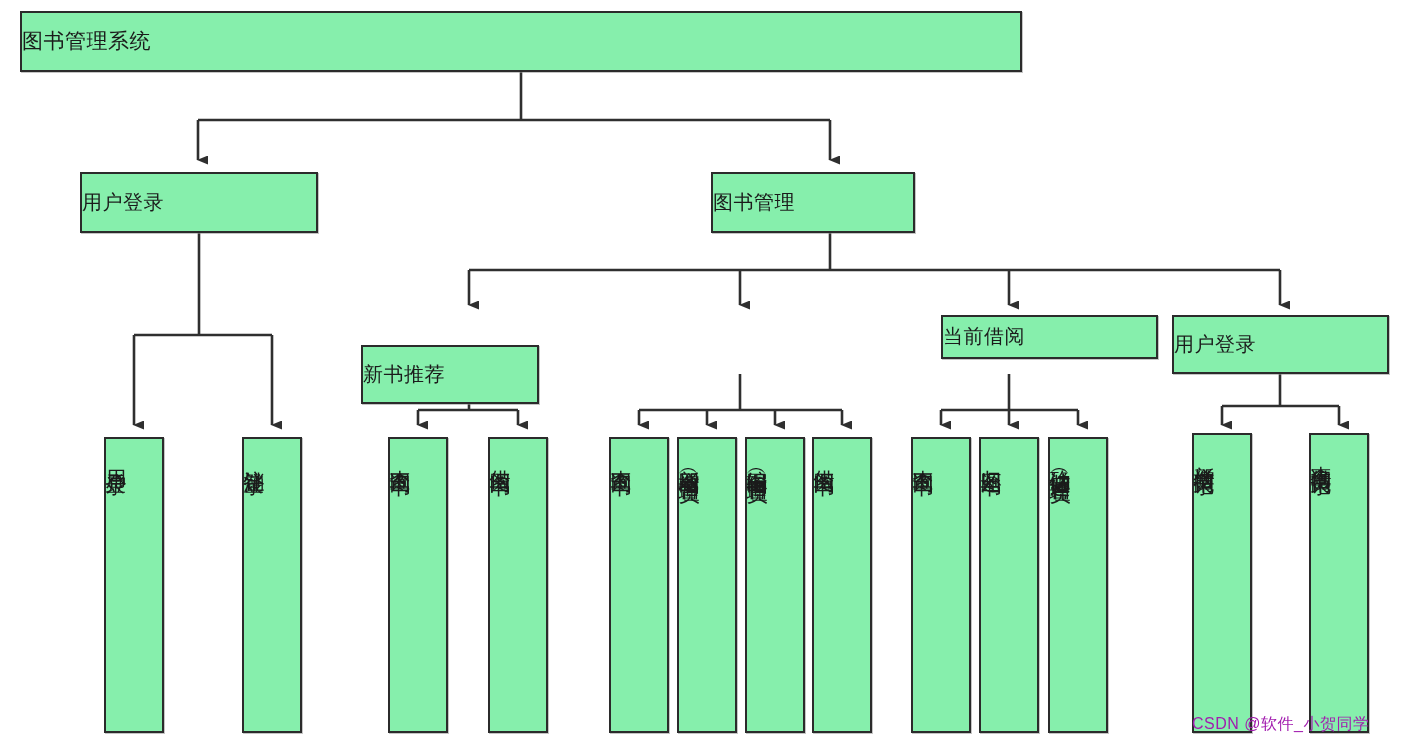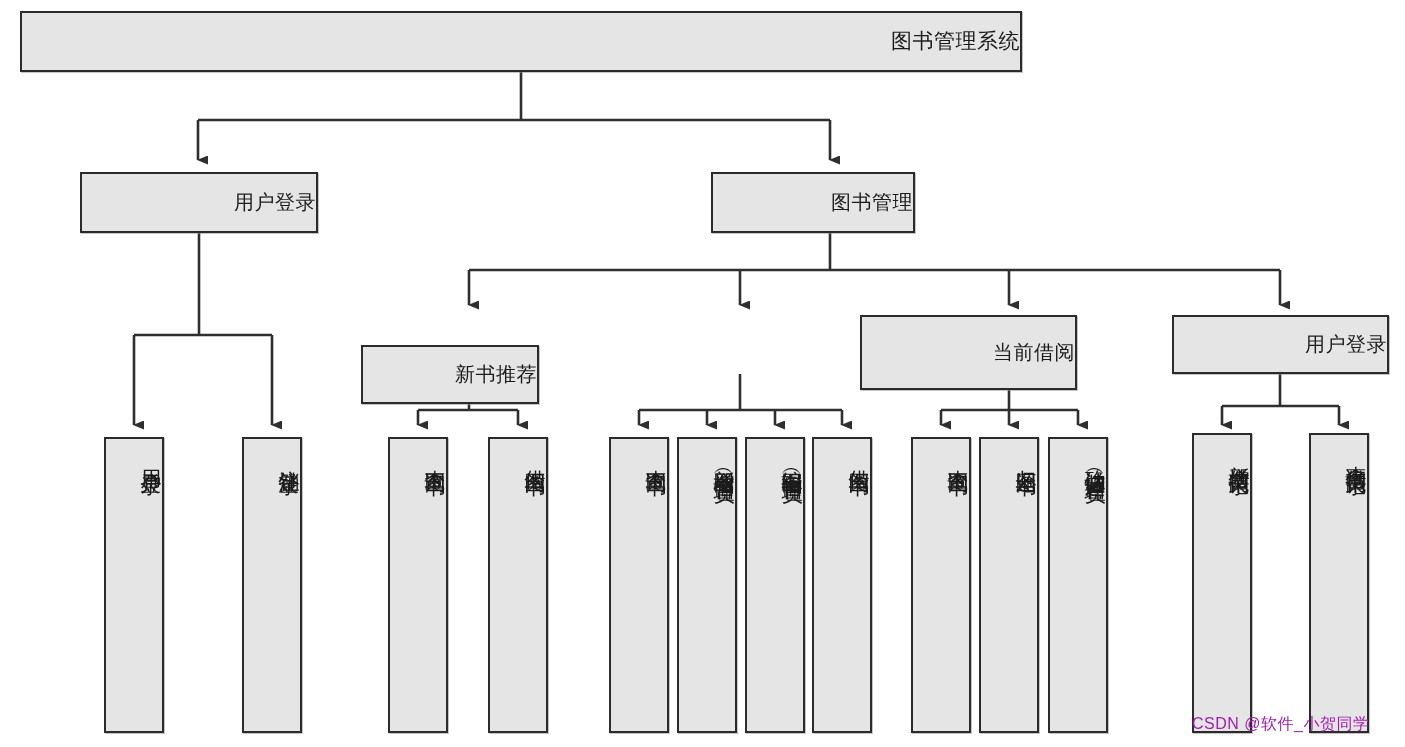--- a/index.html
+++ b/index.html
@@ -21,26 +21,26 @@
   #edges-layer {
     position: absolute;
     left: 0;
     top: 0;
     width: 1405px;
     height: 747px;
   }
   .node {
     position: absolute;
     box-sizing: border-box;
-    background: #e5e5e5;
+    background: #86efac;
     border: 2px solid #2b2b2b;
     box-shadow: 1px 1px 0 0 rgba(150,150,150,0.55);
     display: flex;
     align-items: center;
-    justify-content: flex-end;
+    justify-content: flex-start;
     z-index: 2;
   }
   .node-label {
     color: #1b1b1b;
     line-height: 1.18;
     letter-spacing: 0.5px;
     white-space: pre;
     text-align: center;
   }
   .node-root .node-label {
@@ -140,21 +140,21 @@
 
   <div class="node node-l2" style="left:711px; top:172px; width:204px; height:61px;">
     <span class="node-label">图书管理</span>
   </div>
 
   <div class="node node-l3" style="left:361px; top:317px; width:178px; height:59px;margin-top:28px;">
     <span class="node-label">新书推荐</span>
   </div>
 
 
-  <div class="node node-l3" style="left:860px; top:315px; width:217px; height:75px;">
+  <div class="node node-l3" style="left:941px; top:315px; width:217px; height:44px;">
     <span class="node-label">当前借阅</span>
   </div>
 
   <div class="node node-l3" style="left:1172px; top:315px; width:217px; height:59px;">
     <span class="node-label">用户登录</span>
   </div>
 
   <div class="node node-leaf" style="left:104px; top:437px; width:60px; height:296px;">
     <span class="node-label">用户登录</span>
   </div>

